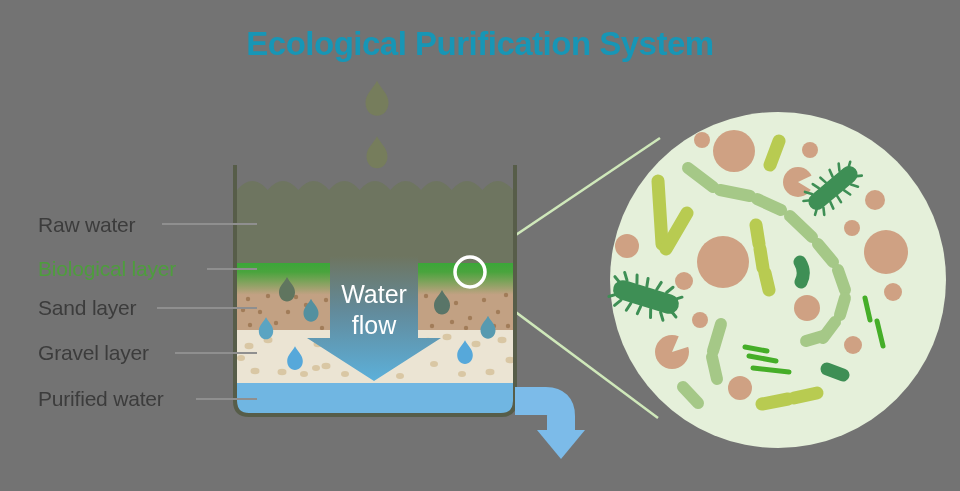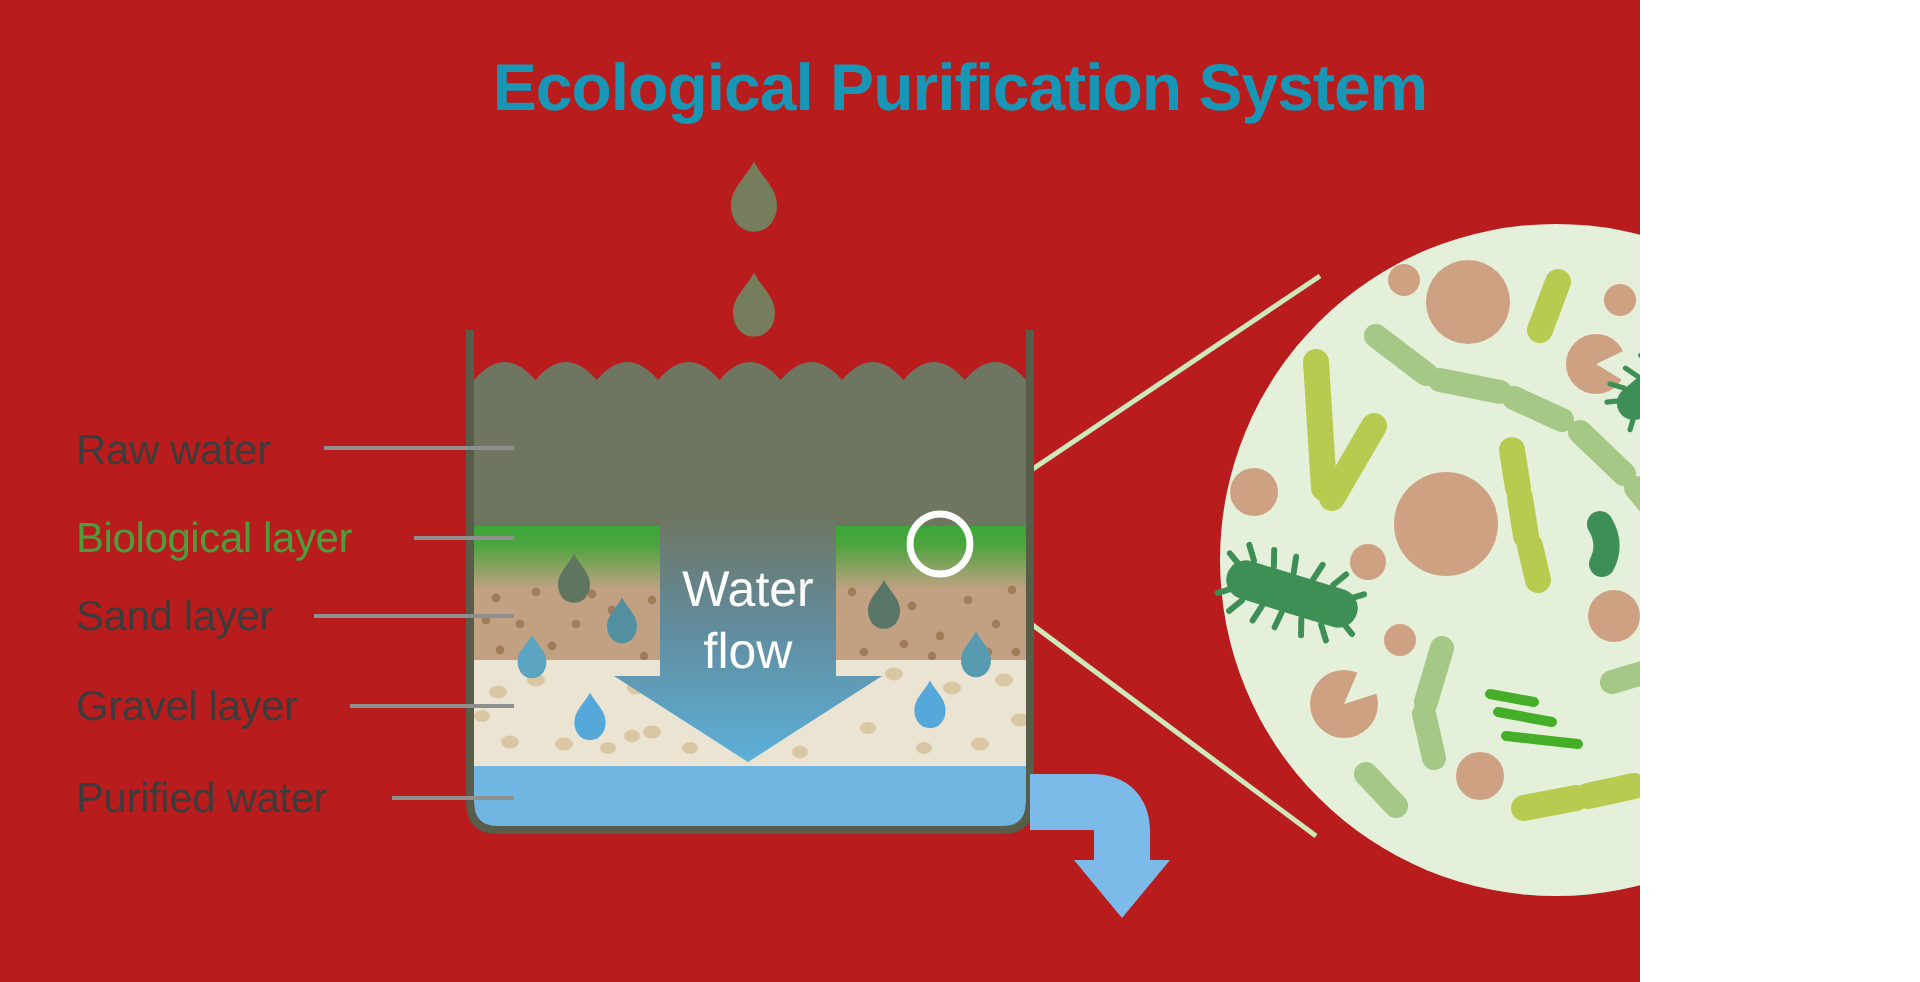--- a/index.html
+++ b/index.html
@@ -1,16 +1,16 @@
 <!DOCTYPE html>
 <html><head>
 <meta charset="utf-8">
 <style>
   html,body{margin:0;padding:0;background:#ffffff;}
-  .stage{position:relative;width:820px;height:491px;background:#b91c1c;overflow:hidden;
+  .stage{position:relative;width:960px;height:491px;background:#737373;overflow:hidden;
          font-family:"Liberation Sans", sans-serif;}
   svg text{font-family:"Liberation Sans", sans-serif;}
   .title-text{font-size:33px;font-weight:700;letter-spacing:-0.5px;}
   .layer-label{font-size:21px;letter-spacing:-0.2px;}
   .flow-label{font-size:25px;fill:#ffffff;}
   .leader{stroke:#8f8f8f;stroke-width:2;}
   .tank-outline{fill:none;stroke:#575d49;stroke-width:4;}
   .tan{fill:#cfa183;}
   .dot{fill:#a17c59;}
   .peb{fill:#d9c7a4;}

